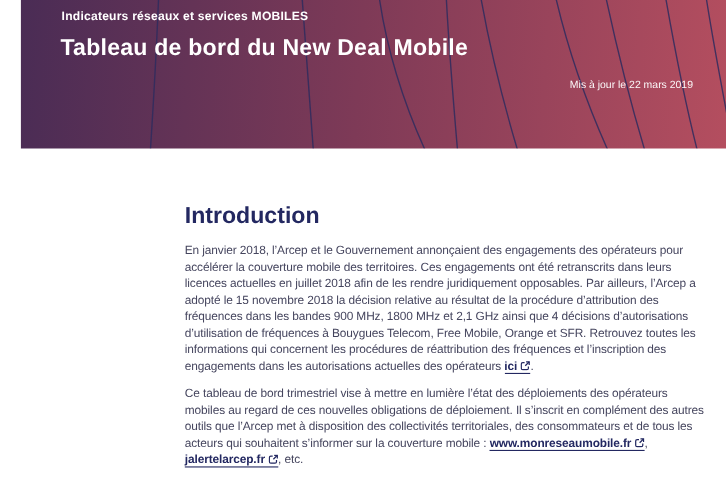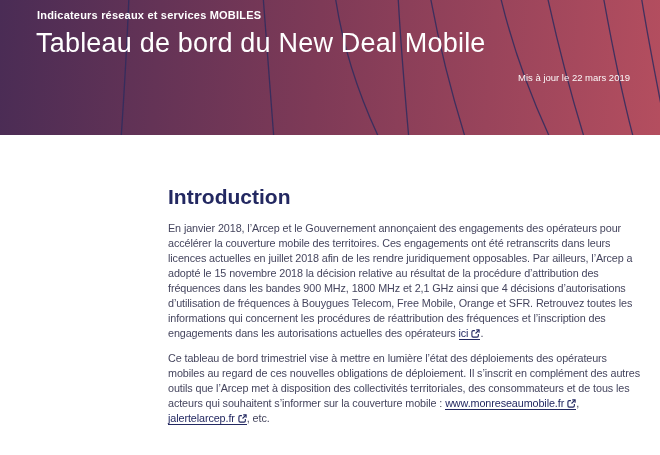--- a/index.html
+++ b/index.html
@@ -42,23 +42,23 @@
     color: #ffffff;
   }
   .kicker {
     font-size: 11px;
     font-weight: 700;
     letter-spacing: 0.2px;
     color: #ffffff;
   }
   .hero-title {
     margin: 7px 0 0 -1px;
-    font-size: 27px;
+    font-size: 21px;
     line-height: 31px;
-    font-weight: 400;
+    font-weight: 700;
     letter-spacing: 0.2px;
     color: #ffffff;
   }
   .updated {
     margin-top: 13px;
     font-size: 9.5px;
     color: #ffffff;
     opacity: 0.96;
     text-align: right;
   }
@@ -78,42 +78,42 @@
   }
   p.body-p {
     margin: 0 0 10px 0;
     font-size: 10.8px;
     line-height: 15px;
     letter-spacing: -0.1px;
     color: var(--body, #45455e);
   }
   a.lnk {
     color: var(--link, #232861);
-    font-weight: 400;
+    font-weight: 700;
     text-decoration: none;
     border-bottom: 1px solid var(--link, #232861);
     cursor: pointer;
     white-space: nowrap;
   }
   .ext-icon {
     margin-left: 3px;
     vertical-align: -1px;
   }
   .ext-icon path {
     fill: none;
     stroke: currentColor;
     stroke-width: 1.5;
   }
 </style>
 </head>
 <body>
 
 <div class="page">
 
-  <header class="hero" style="background: linear-gradient(94deg, rgb(74, 44, 85) 0%, rgb(126, 58, 87) 48%, rgb(180, 78, 95) 100%);">
+  <header class="hero" style="background: linear-gradient(94deg, rgb(74, 44, 85) 0%, rgb(126, 58, 87) 48%, rgb(180, 78, 95) 100%); margin-left: 19px;">
     <svg class="hero-lines" viewBox="0 0 660 135" preserveAspectRatio="none" aria-hidden="true">
       <path d="M129,-5 C127,45 124,95 121,140"></path>
       <path d="M263,-5 C267,45 271,95 274,140"></path>
       <path d="M335,-5 C343,50 361,100 380,140"></path>
       <path d="M398,-5 C401,50 405,95 409,140"></path>
       <path d="M430,-5 C440,50 452,95 466,140"></path>
       <path d="M500,-5 C513,50 530,95 551,140"></path>
       <path d="M547,-5 C558,45 571,95 585,140"></path>
       <path d="M603,-5 C612,45 622,95 634,140"></path>
       <path d="M641,-5 C649,45 658,90 668,140"></path>

